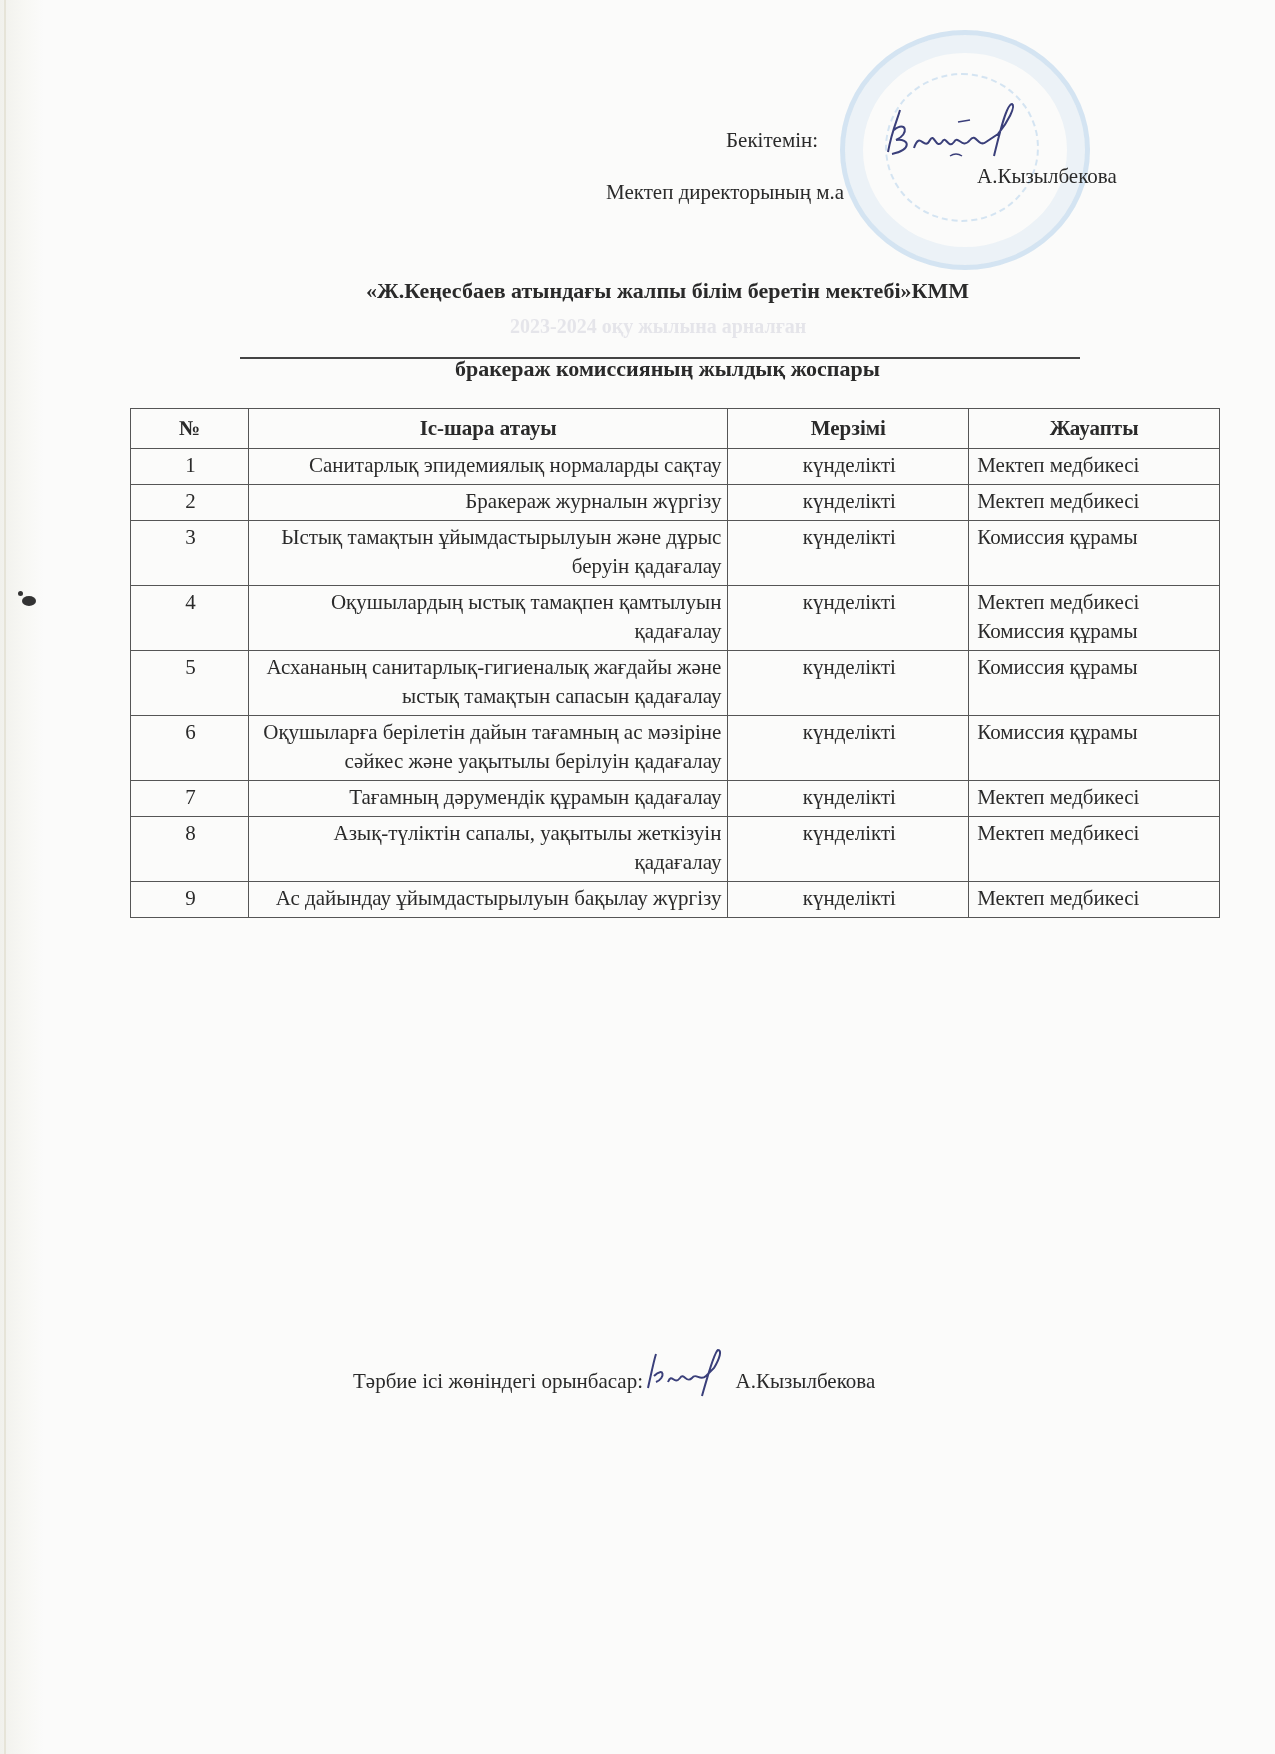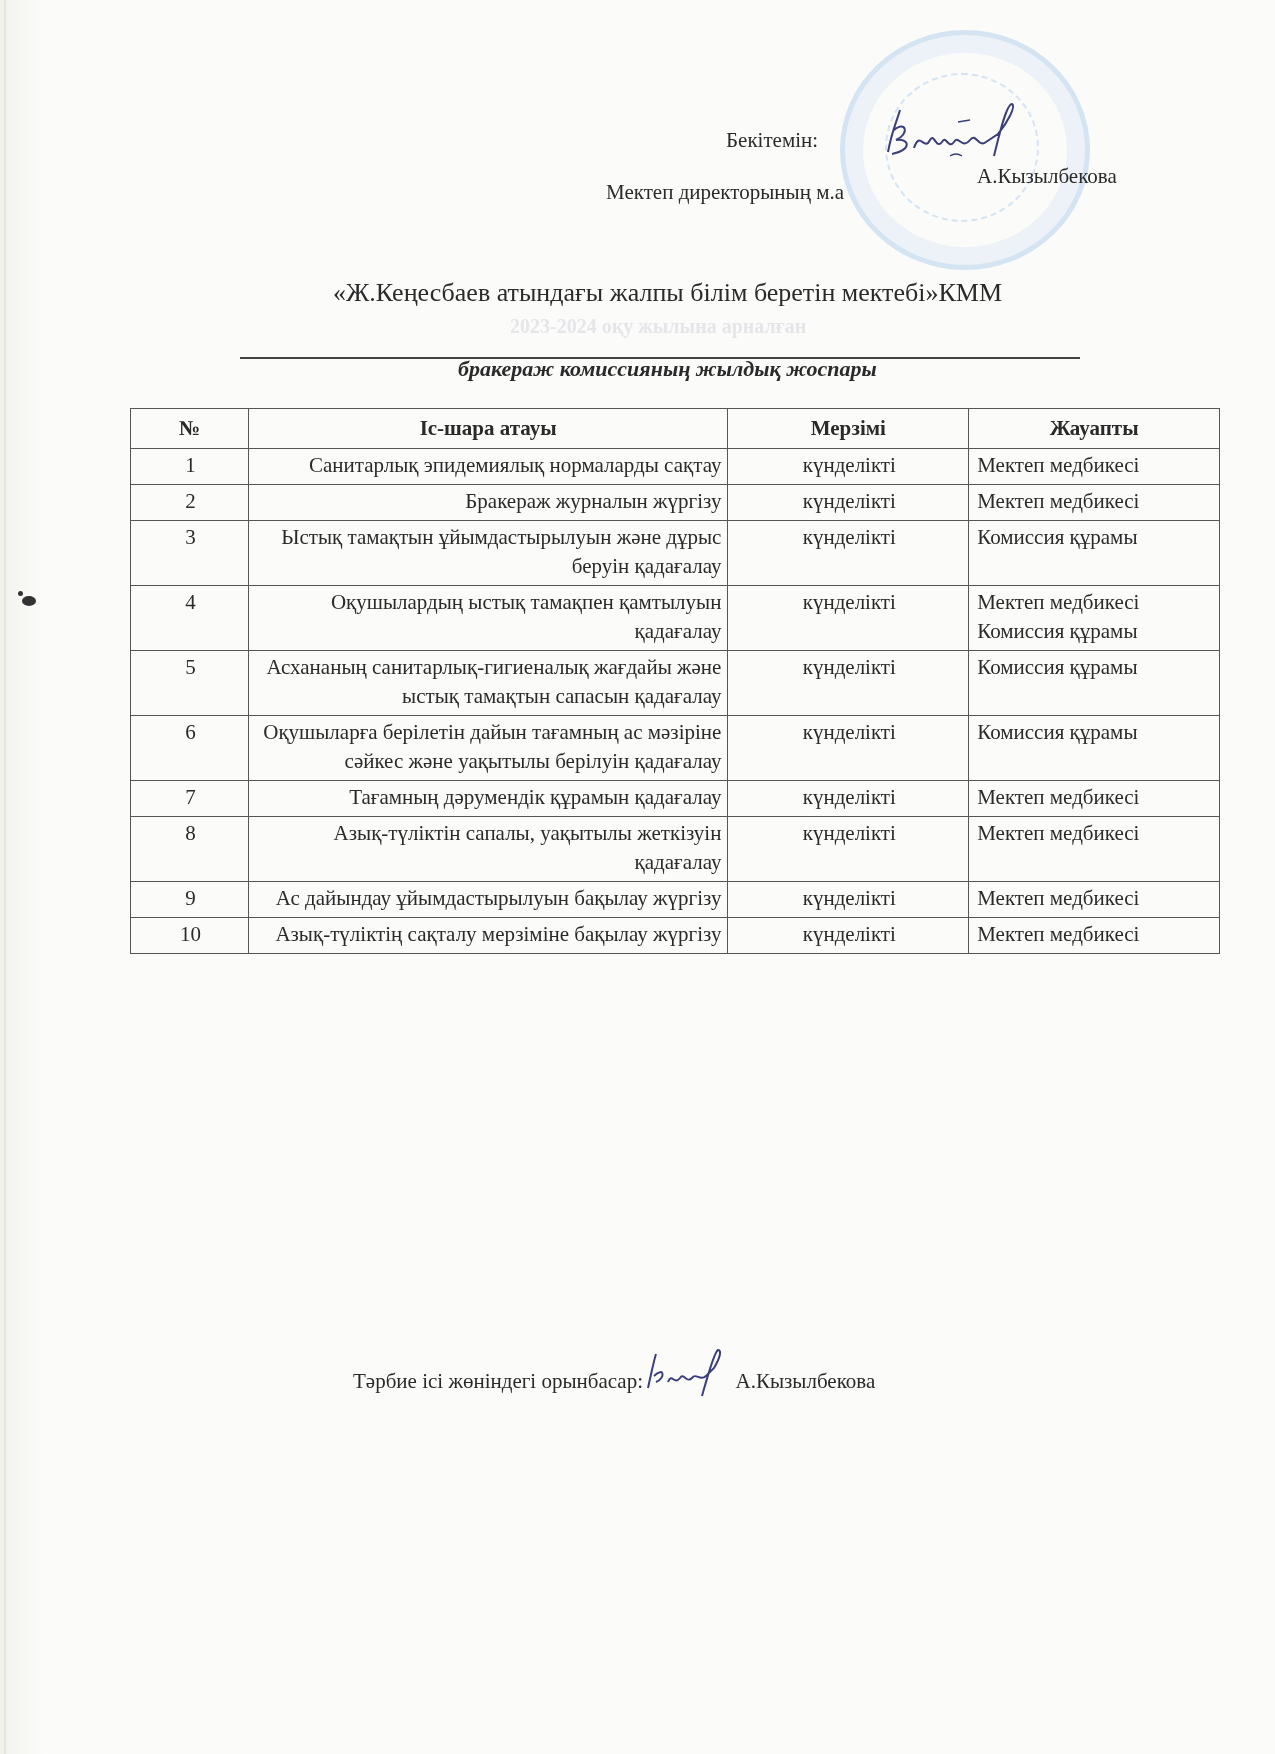--- a/index.html
+++ b/index.html
@@ -15,25 +15,25 @@
   .stamp { position: absolute; left: 840px; top: 30px; width: 240px; height: 230px;
     border-radius: 50%; border: 5px solid rgba(140,185,225,0.35);
     box-shadow: inset 0 0 0 18px rgba(170,205,235,0.18); }
   .stamp-inner { position: absolute; left: 40px; top: 38px; width: 150px; height: 145px;
     border-radius: 50%; border: 2px dashed rgba(140,185,225,0.35); }
   .approval-label { position: absolute; left: 726px; top: 128px; font-size: 21px; }
   .approval-position { position: absolute; left: 606px; top: 180px; font-size: 21px; }
   .approval-name { position: absolute; left: 977px; top: 164px; font-size: 21px; }
   .sig { position: absolute; }
   .org-title { position: absolute; left: 0; width: 1275px; top: 278px; text-align: center;
-    font-weight: normal; font-size: 26px; padding-left: 60px; box-sizing: border-box; }
+    font-weight: bold; font-size: 22px; padding-left: 60px; box-sizing: border-box; }
   .faded-year { position: absolute; left: 510px; top: 315px; font-size: 20px; color: #e5e5ea; font-weight: bold; }
   .rule-line { position: absolute; left: 240px; top: 357px; width: 840px; height: 2px; background: #444; }
   .doc-subtitle { position: absolute; left: 0; width: 1275px; top: 356px; text-align: center;
-    font-weight: bold; font-size: 22px; padding-left: 60px; box-sizing: border-box; font-style: italic; }
+    font-weight: bold; font-size: 22px; padding-left: 60px; box-sizing: border-box; }
   table.plan { position: absolute; left: 130px; top: 408px; width: 1090px;
     border-collapse: collapse; font-size: 21px; line-height: 29px; }
   table.plan th, table.plan td { border: 1.5px solid #555; vertical-align: top; padding: 2px 6px 4px 8px; }
   table.plan th { font-weight: bold; font-size: 21px; text-align: center; padding: 5px 6px; }
   .c-no { width: 103px; text-align: center; }
   .c-name { width: 465px; text-align: right; }
   .c-term { width: 226px; text-align: center; }
   .c-resp { width: 236px; text-align: left; white-space: nowrap; margin-top: 16px; }
   td.c-no { text-align: center; }
   .footer-sign { position: absolute; left: 353px; top: 1348px; font-size: 21px; }
@@ -123,26 +123,20 @@
         <td class="c-name">Азық-түліктін сапалы, уақытылы жеткізуін қадағалау</td>
         <td class="c-term">күнделікті</td>
         <td class="c-resp" style="white-space: pre-line;">Мектеп медбикесі</td>
       </tr>
       <tr>
         <td class="c-no">9</td>
         <td class="c-name">Ас дайындау ұйымдастырылуын бақылау жүргізу</td>
         <td class="c-term">күнделікті</td>
         <td class="c-resp" style="white-space: pre-line;">Мектеп медбикесі</td>
       </tr>
-      <tr>
-        <td class="c-no">10</td>
-        <td class="c-name">Азық-түліктің сақталу мерзіміне бақылау жүргізу</td>
-        <td class="c-term">күнделікті</td>
-        <td class="c-resp" style="white-space: pre-line;">Мектеп медбикесі</td>
-      </tr>
     </tbody>
 </table>
 
 <div class="footer-sign">
   <span>Тәрбие ісі жөніндегі орынбасар:</span>
   <svg width="80" height="50" viewBox="0 0 80 50" style="vertical-align:-10px;margin-left:-4px;">
     <path d="M4 40 C8 22 10 12 12 6 M10 28 C20 18 22 30 12 34 M24 34 C28 24 30 38 36 30 C40 24 42 36 48 30 C52 24 56 34 62 28 L70 20 C76 10 78 2 74 2 C70 4 62 34 58 48" fill="none" stroke="#3a3f7a" stroke-width="2"></path>
   </svg>
   <span class="name">А.Кызылбекова</span>
 </div>

